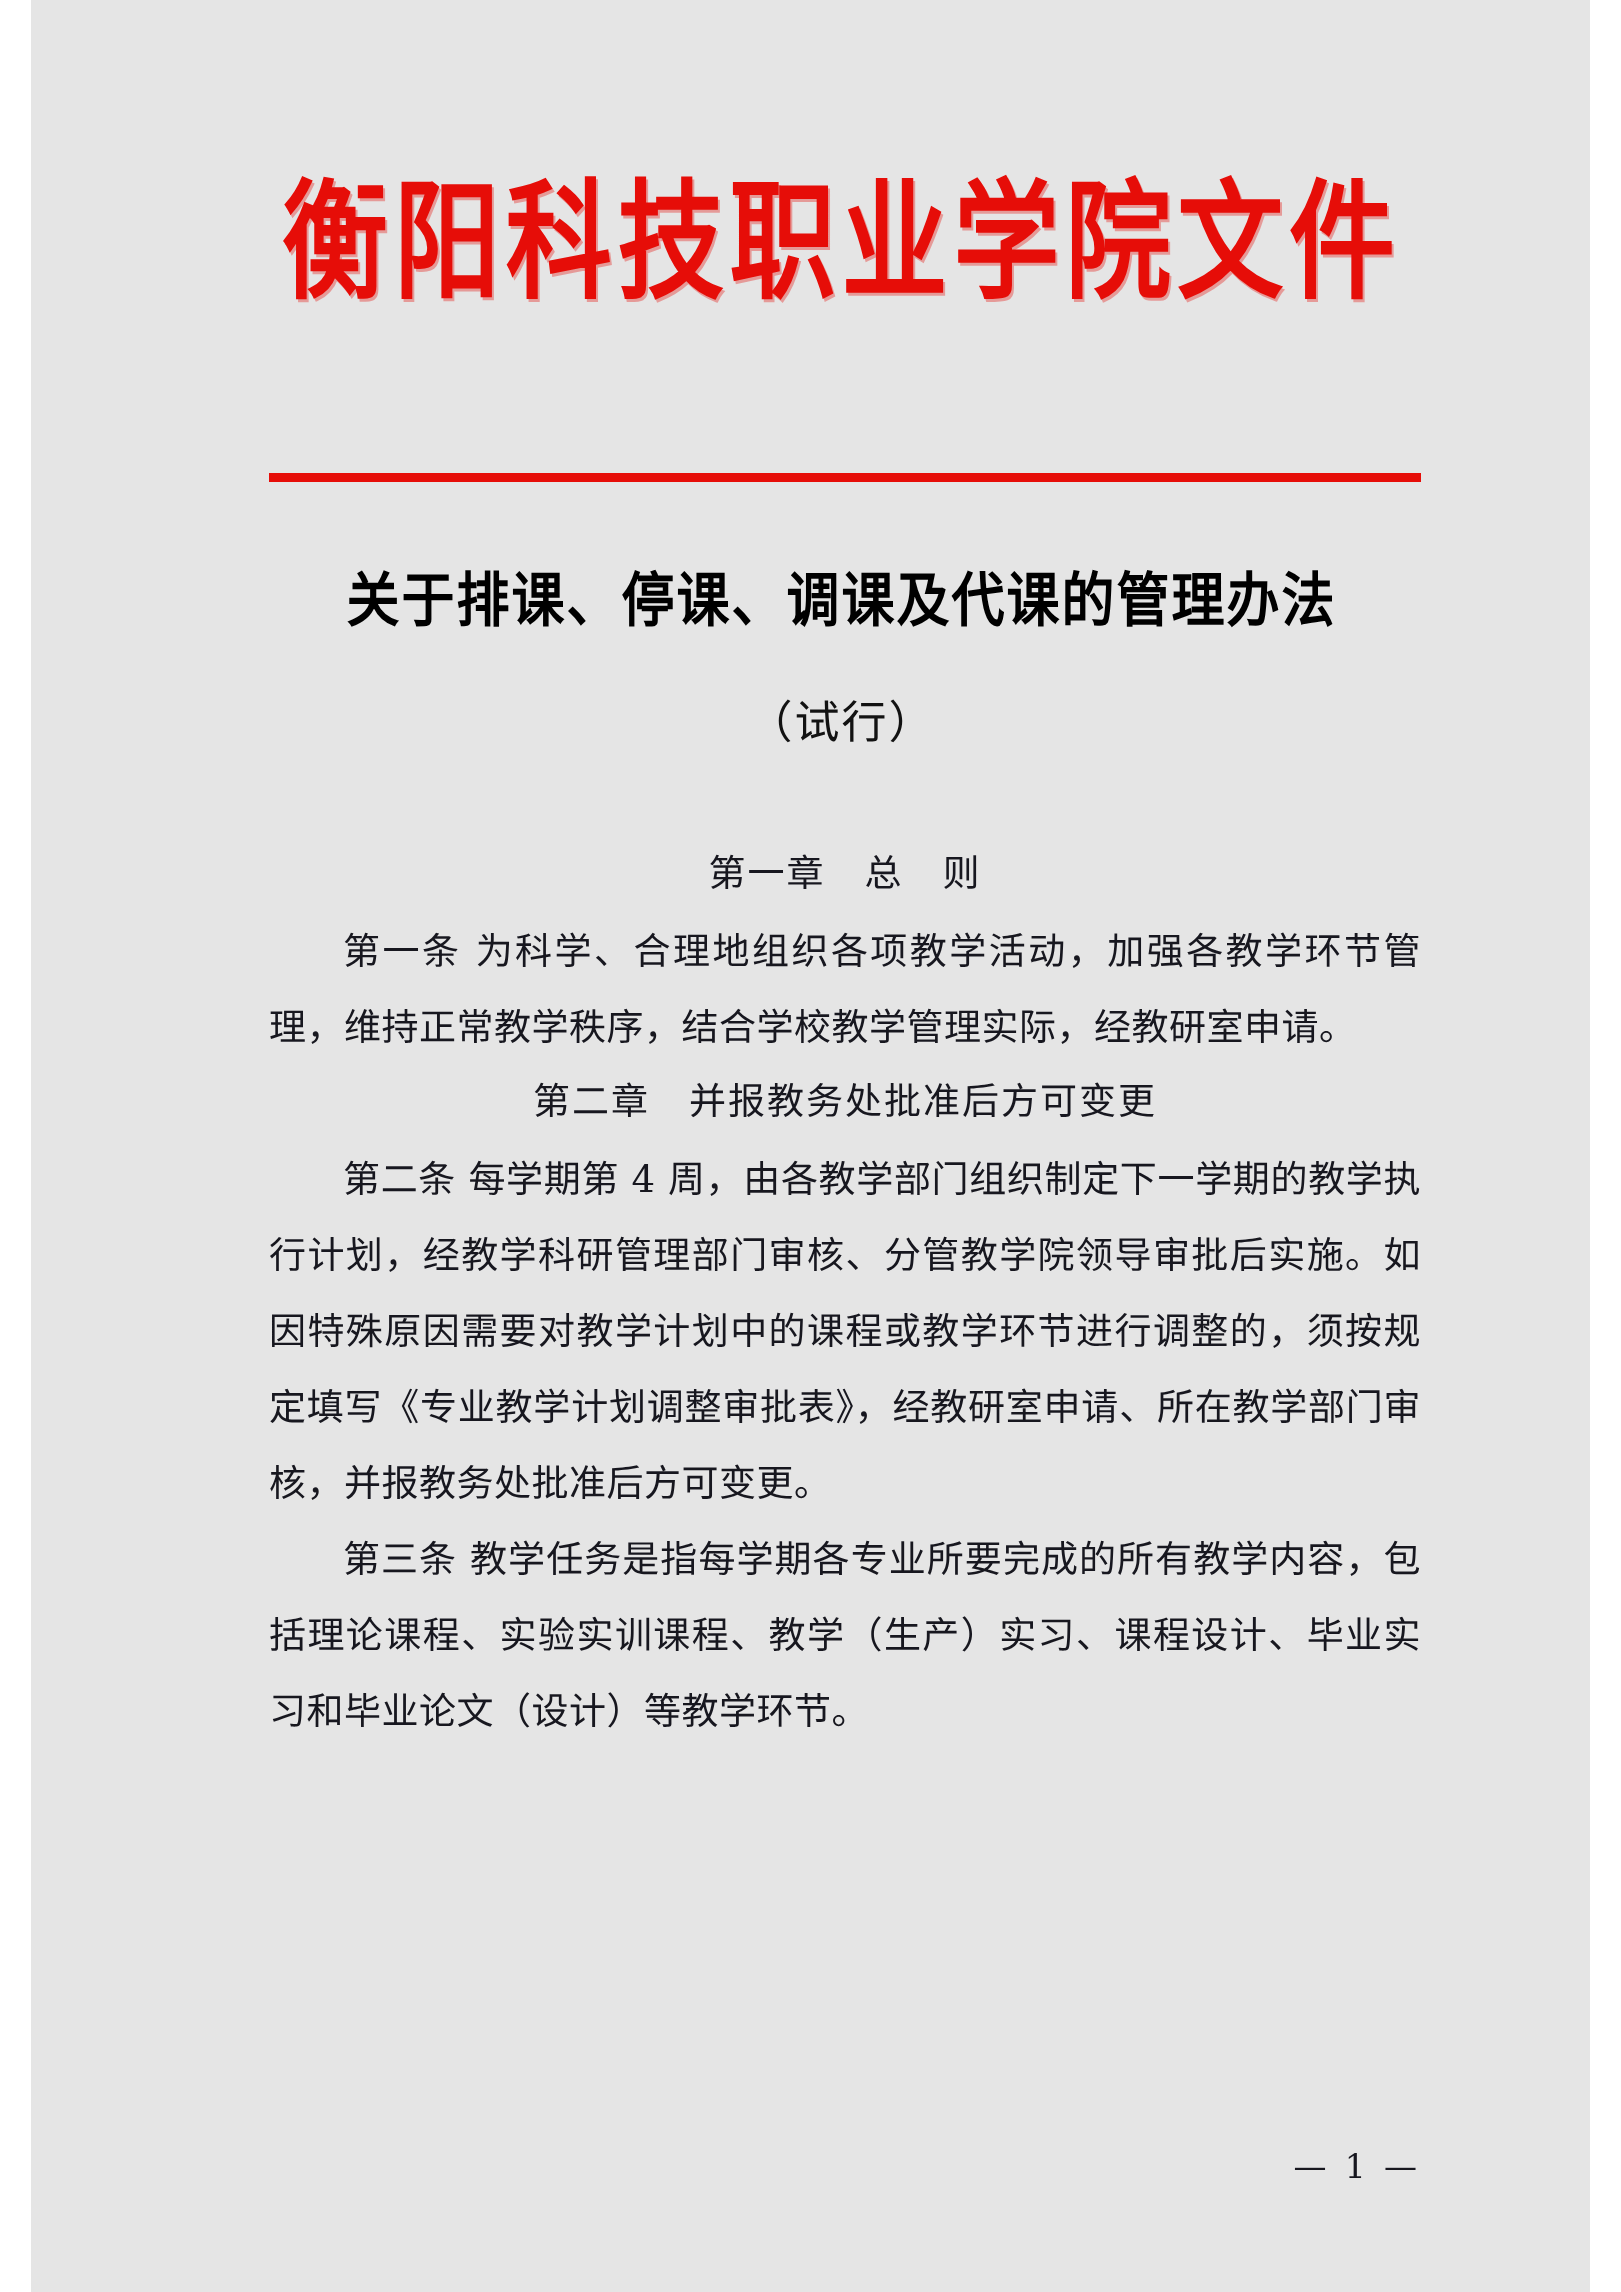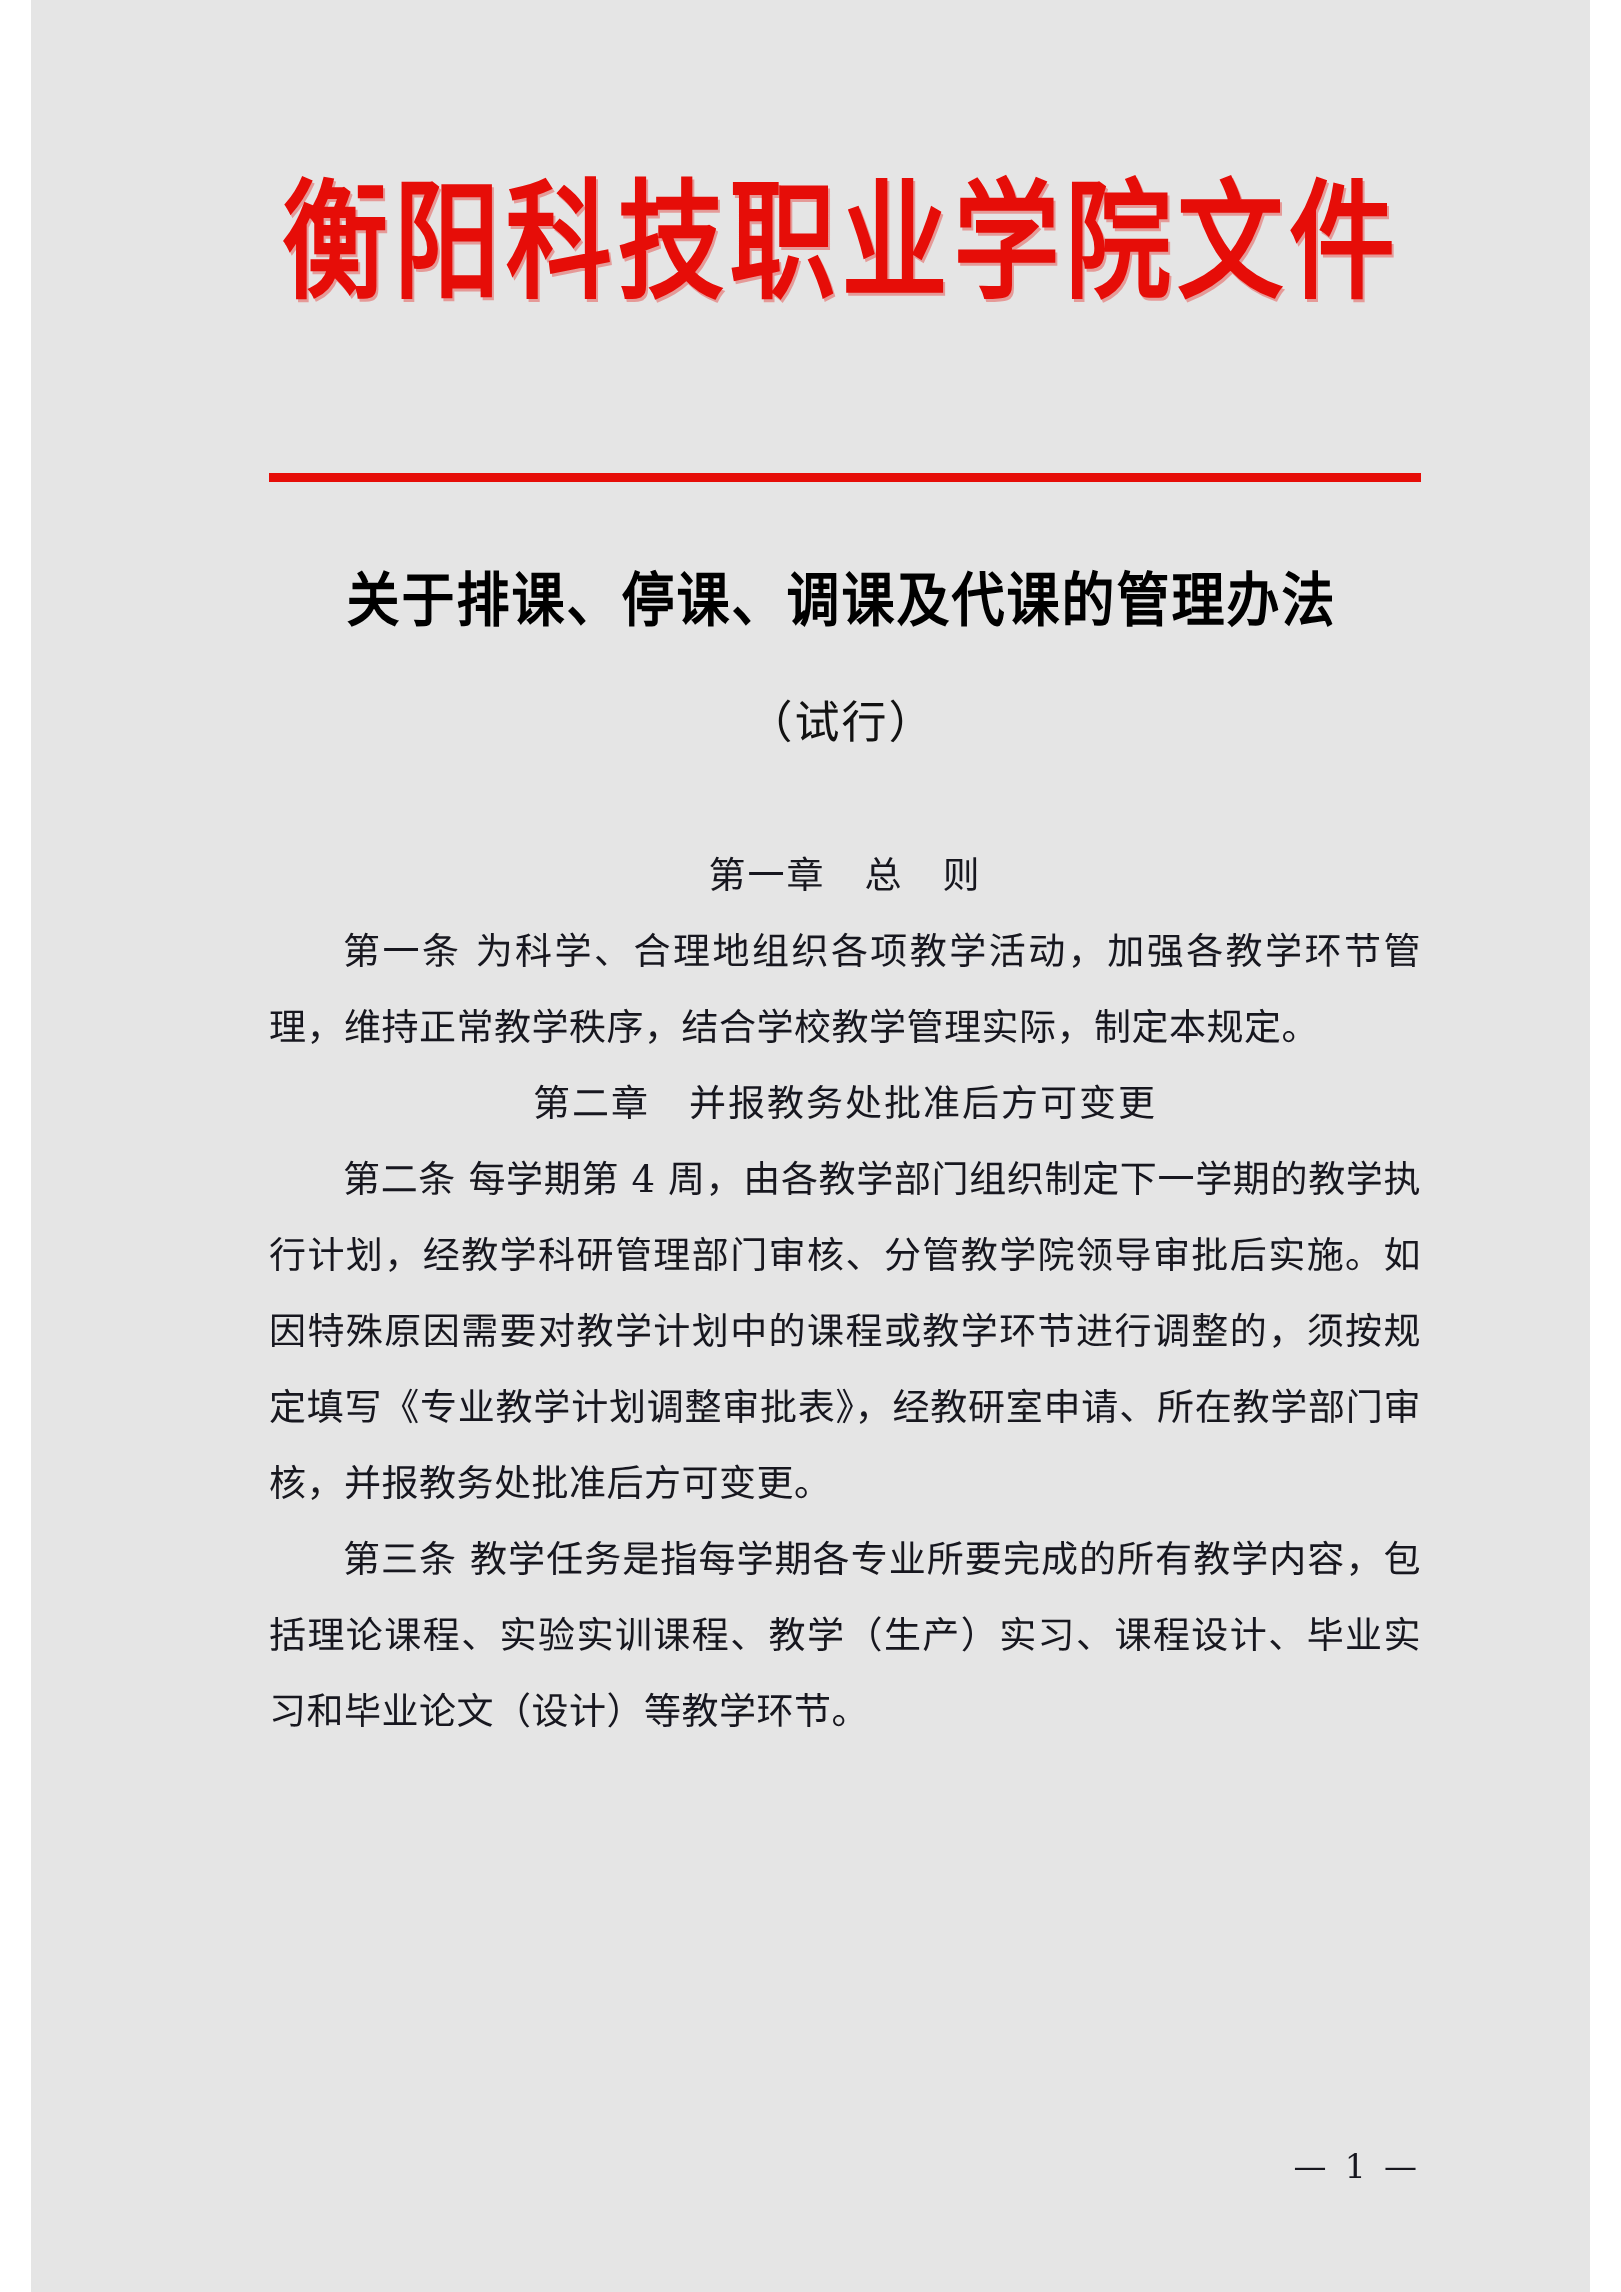--- a/index.html
+++ b/index.html
@@ -94,21 +94,21 @@
 
   
   .body-block {
     position: absolute;
     left: 238px;
     top: 838px;
     width: 1152px;
   }
   .chapter {
     text-align: center;
-    font-family: Liberation Serif, serif;
+    font-family: Liberation Mono, monospace;
     font-size: 37px;
     line-height: 76px;
     letter-spacing: 2px;
     color: #17171f;
     white-space: pre;
   }
   .para {
     font-family: "DejaVu Serif", "Liberation Serif", serif;
     font-size: 37px;
     line-height: 76px;
@@ -146,21 +146,21 @@
   <div class="red-rule"></div>
 
   <div class="doc-title">关于排课、停课、调课及代课的管理办法</div>
 
   <div class="doc-subtitle">（试行）</div>
 
   <div class="body-block">
 
     <div class="chapter">第一章　总　则</div>
 
-    <p class="para">第一条 为科学、合理地组织各项教学活动，加强各教学环节管理，维持正常教学秩序，结合学校教学管理实际，制定本规定。</p>
+    <p class="para">第一条 为科学、合理地组织各项教学活动，加强各教学环节管理，维持正常教学秩序，结合学校教学管理实际，经教研室申请。</p>
 
     <div class="chapter">第二章　并报教务处批准后方可变更</div>
 
     <p class="para">第二条 每学期第 4 周，由各教学部门组织制定下一学期的教学执行计划，经教学科研管理部门审核、分管教学院领导审批后实施。如因特殊原因需要对教学计划中的课程或教学环节进行调整的，须按规定填写《专业教学计划调整审批表》，经教研室申请、所在教学部门审核，并报教务处批准后方可变更。</p>
 
     <p class="para">第三条 教学任务是指每学期各专业所要完成的所有教学内容，包括理论课程、实验实训课程、教学（生产）实习、课程设计、毕业实习和毕业论文（设计）等教学环节。</p>
 
   </div>
 
   <div class="page-footer">— 1 —</div>

